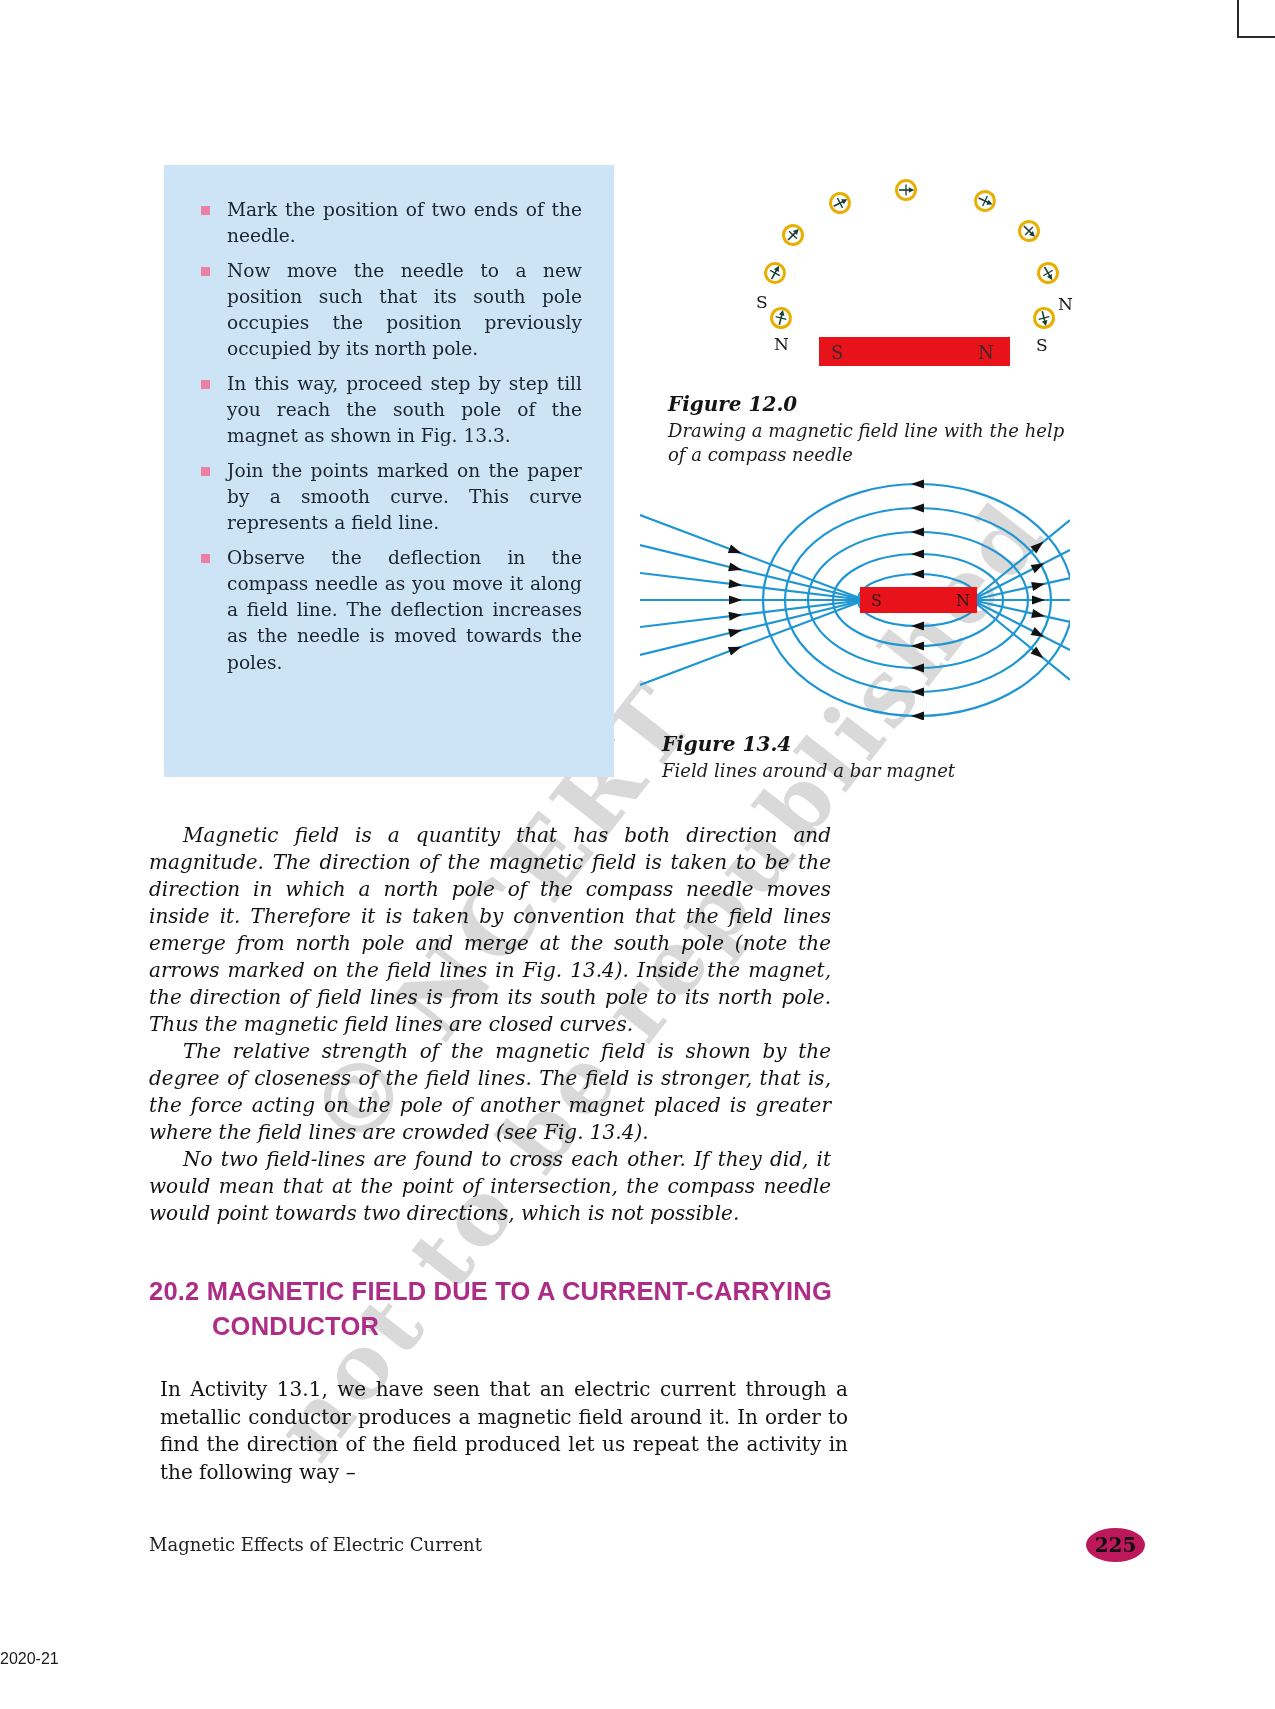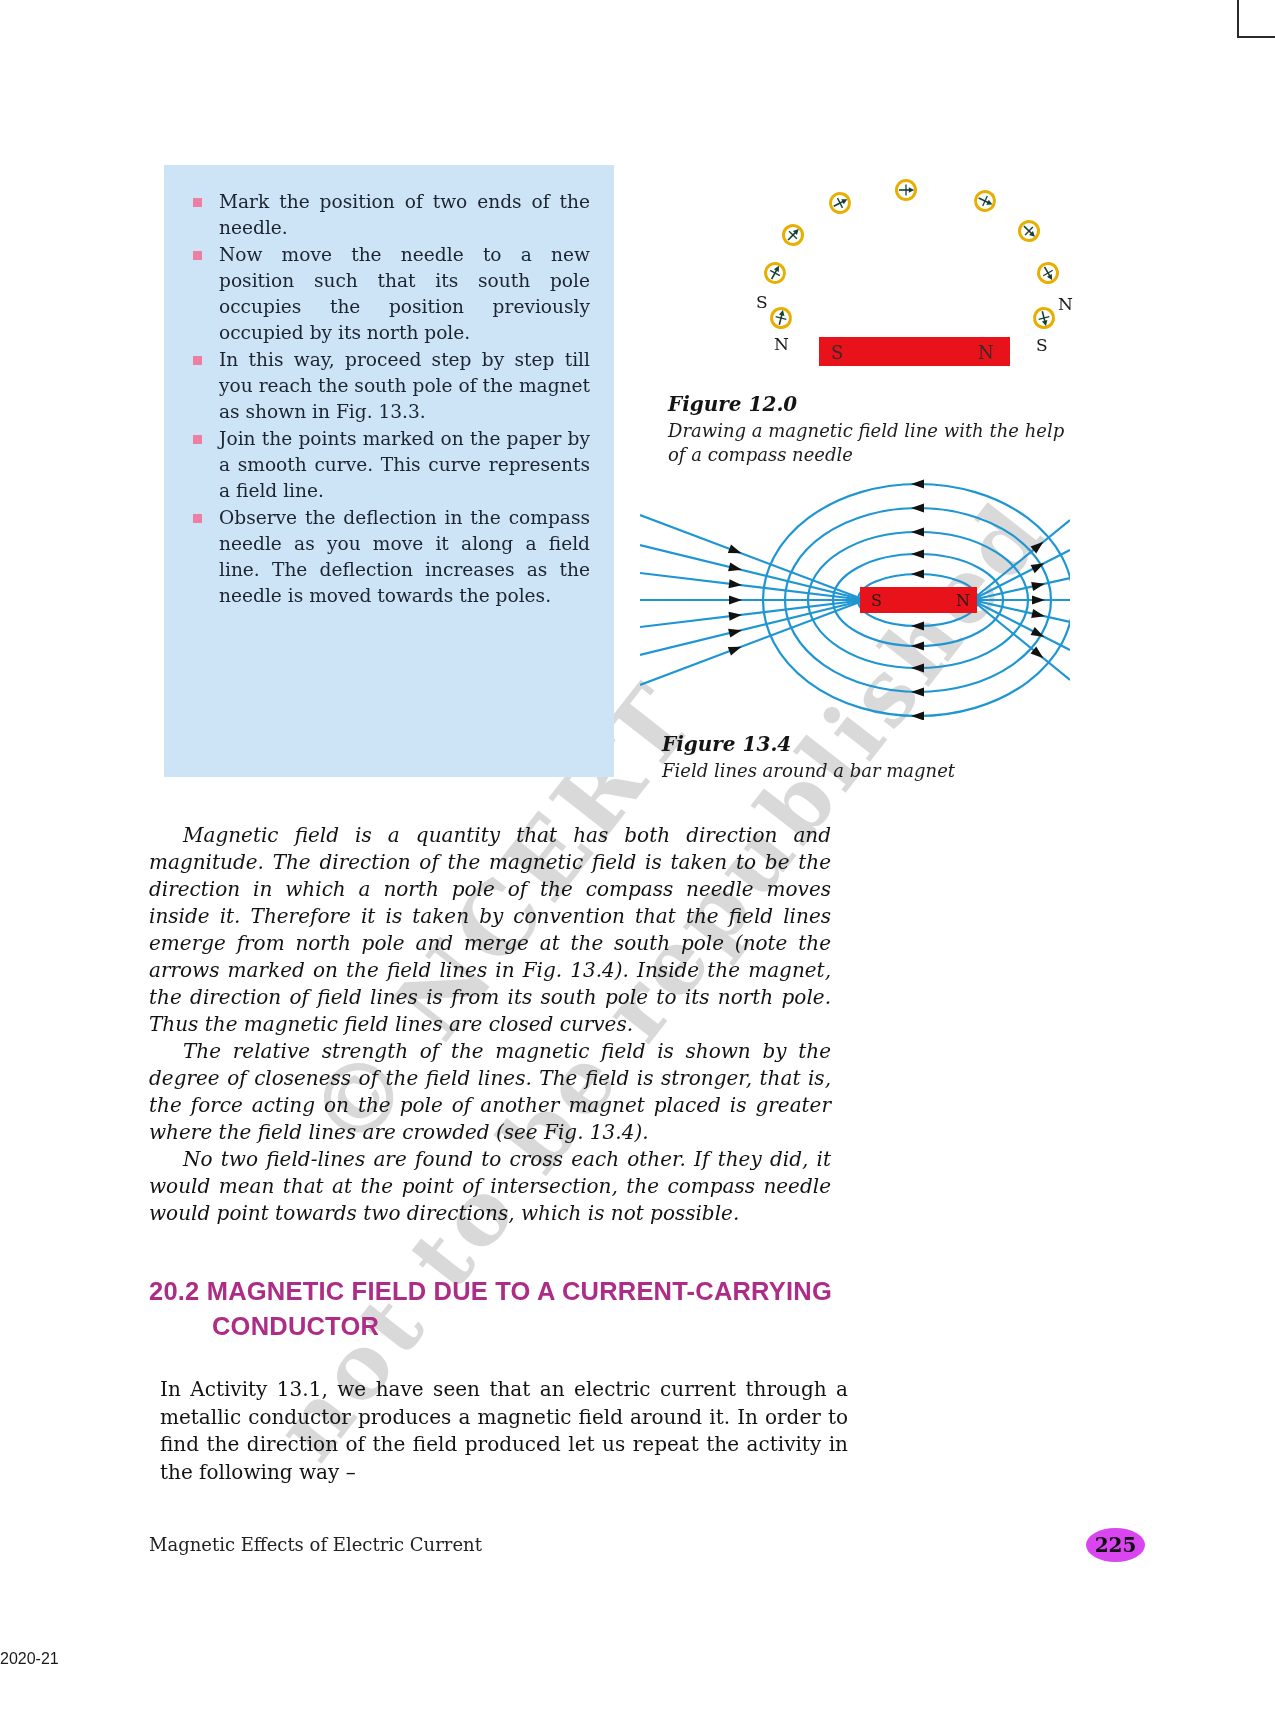--- a/index.html
+++ b/index.html
@@ -24,21 +24,21 @@
   .wm2 { left:295px; top:1395px; font-size:88px; }
   
   .activity-box {
     position:absolute; left:164px; top:165px; width:450px; height:612px;
     background:#cde3f6; z-index:1; box-sizing:border-box;
     padding:24px 24px 18px 20px;
   }
   .activity-box ul { list-style:none; margin:0; padding:0; }
   .activity-box li {
     position:relative; padding-left:35px; text-align:justify;
-    font-size:18.6px; line-height:26.3px; color:#1b2430; margin:0;
+    font-size:18.6px; line-height:26.3px; color:#1b2430; margin:8px;
   }
   .bullet-square {
     position:absolute; left:9px; top:9px; width:9px; height:9px;
     background:#ed7fa4; display:block;
   }
   
   .fig3-svg { position:absolute; left:650px; top:160px; z-index:1; }
   .fig4-svg { position:absolute; left:640px; top:430px; z-index:1; }
   .fig-caption { position:absolute; z-index:1; width:400px; }
   .fig3-caption { left:668px; top:392px; }
@@ -69,21 +69,21 @@
     position:absolute; left:149px; top:1365px; width:688px; z-index:1;
     font-size:20px; line-height:27.5px; text-align:justify; color:#121212; margin:11px;
   }
   
   .footer-left {
     position:absolute; left:149px; top:1534px; z-index:1;
     font-size:18px; color:#222;
   }
   .page-badge {
     position:absolute; left:1086px; top:1528px; width:59px; height:34px; z-index:1;
-    background:#d946ef; border-radius:50%;
+    background:#be185d; border-radius:50%;
     display:flex; align-items:center; justify-content:center;
     font-weight:700; font-size:20px; color:#101010;
   }
   .edition-mark {
     position:absolute; left:0; top:1650px; width:1180px; z-index:1;
     text-align:left; font-family:"Liberation Sans", sans-serif;
     font-size:16px; color:#1a1a1a;
   }
 </style>
 </head>

